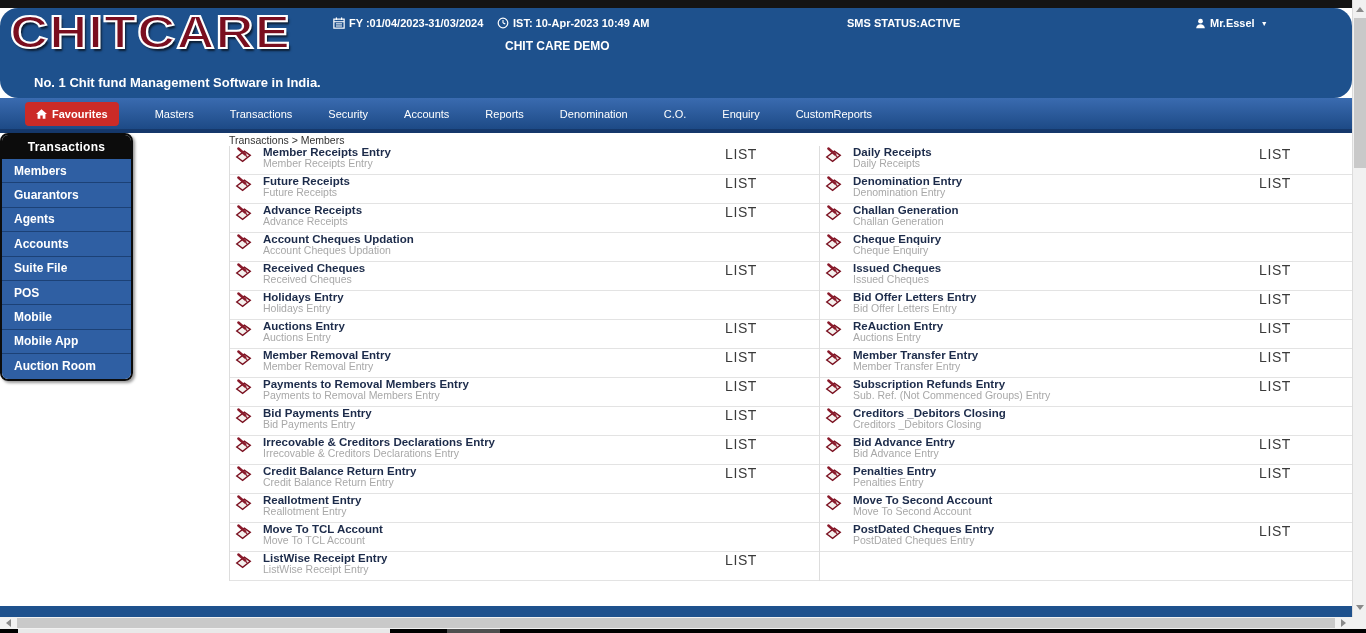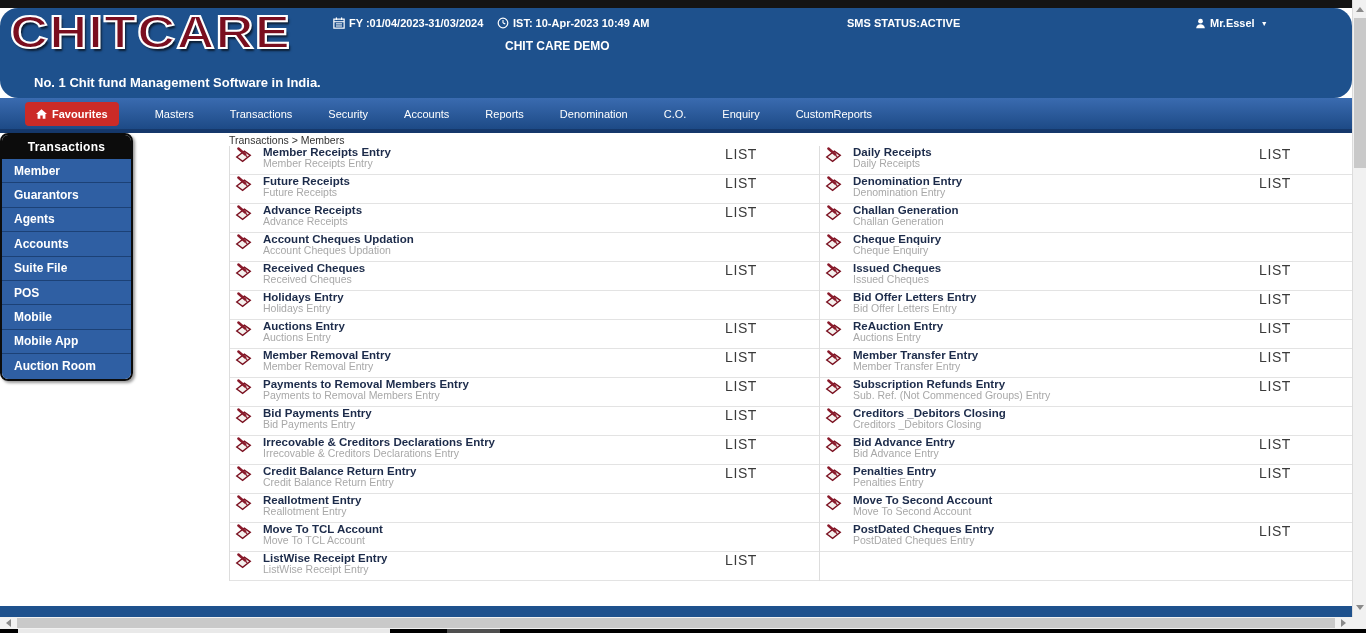--- a/index.html
+++ b/index.html
@@ -142,21 +142,21 @@
       <div class="nav-item"><span class="nav-label">Denomination</span></div>
       <div class="nav-item"><span class="nav-label">C.O.</span></div>
       <div class="nav-item"><span class="nav-label">Enquiry</span></div>
       <div class="nav-item"><span class="nav-label">CustomReports</span></div>
     </div>
   <div class="nav-strip"></div>
 
   <div class="sidebar">
     <div class="sidebar-header">Transactions</div>
     <div id="sidebar-items">
-        <div class="sidebar-item">Member</div>
+        <div class="sidebar-item">Members</div>
         <div class="sidebar-item">Guarantors</div>
         <div class="sidebar-item">Agents</div>
         <div class="sidebar-item">Accounts</div>
         <div class="sidebar-item">Suite File</div>
         <div class="sidebar-item">POS</div>
         <div class="sidebar-item">Mobile</div>
         <div class="sidebar-item">Mobile App</div>
         <div class="sidebar-item">Auction Room</div>
       </div>
   </div>

